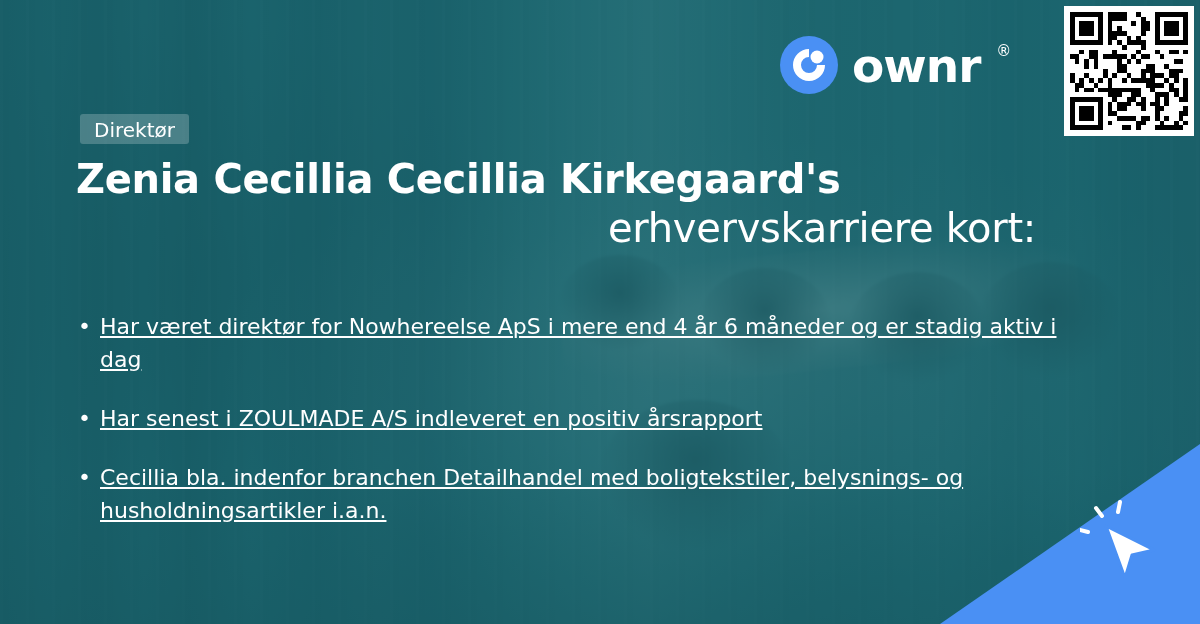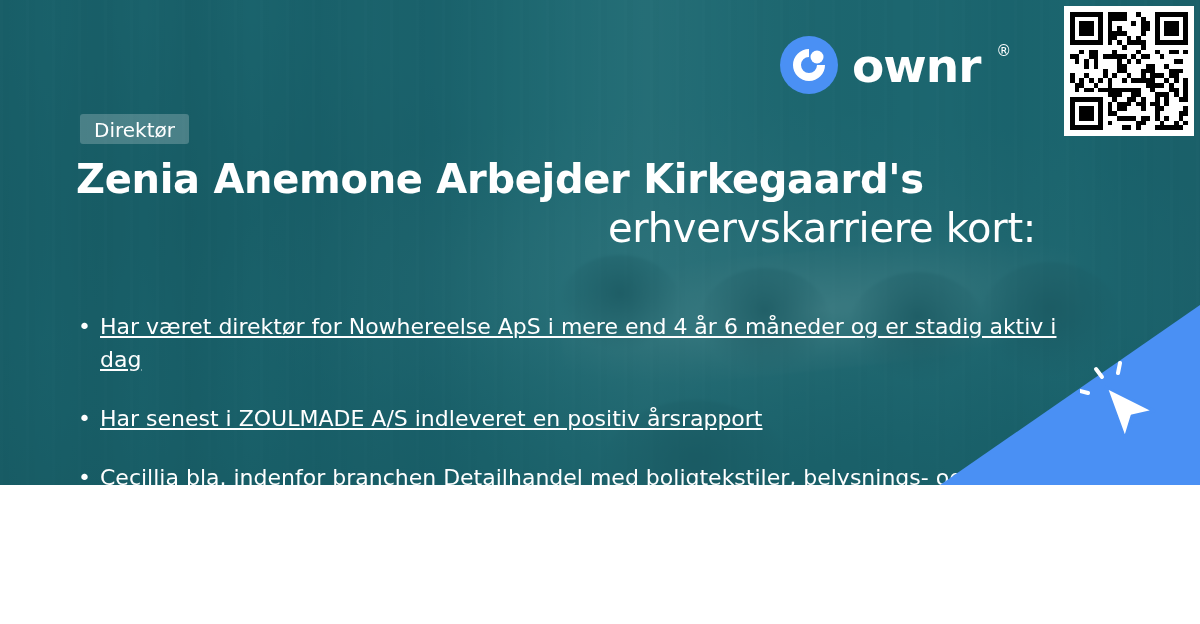--- a/index.html
+++ b/index.html
@@ -6,21 +6,21 @@
     margin: 0;
     padding: 0;
     background: #ffffff;
   }
   body {
     font-family: "DejaVu Sans", sans-serif;
   }
   .card {
     position: relative;
     width: 1200px;
-    height: 485px;
+    height: 624px;
     overflow: hidden;
     background: #3b82f6;
   }
 
   
   .bg {
     position: absolute;
     inset: 0;
     background:
       linear-gradient(115deg, rgba(20,70,78,0.30) 0%, rgba(10,45,52,0.10) 45%, rgba(18,70,78,0.35) 100%),
@@ -846,21 +846,21 @@
         <i class="on"></i>
         <i class="on"></i>
         <i class="on"></i>
         <i></i>
       </div>
   </div>
 
   <div class="badge">Direktør</div>
 
   <div class="title">
-    <div>Zenia Anemone Arbejder Kirkegaard's</div>
+    <div>Zenia Cecillia Cecillia Kirkegaard's</div>
     <div class="line2">erhvervskarriere kort:</div>
   </div>
 
   <div class="bullets">
     <div class="bullet">
       <span class="dot">•</span>
       <span class="txt">Har været direktør for Nowhereelse ApS i mere end 4 år 6 måneder og er stadig aktiv i dag</span>
     </div>
     <div class="bullet">
       <span class="dot">•</span>

